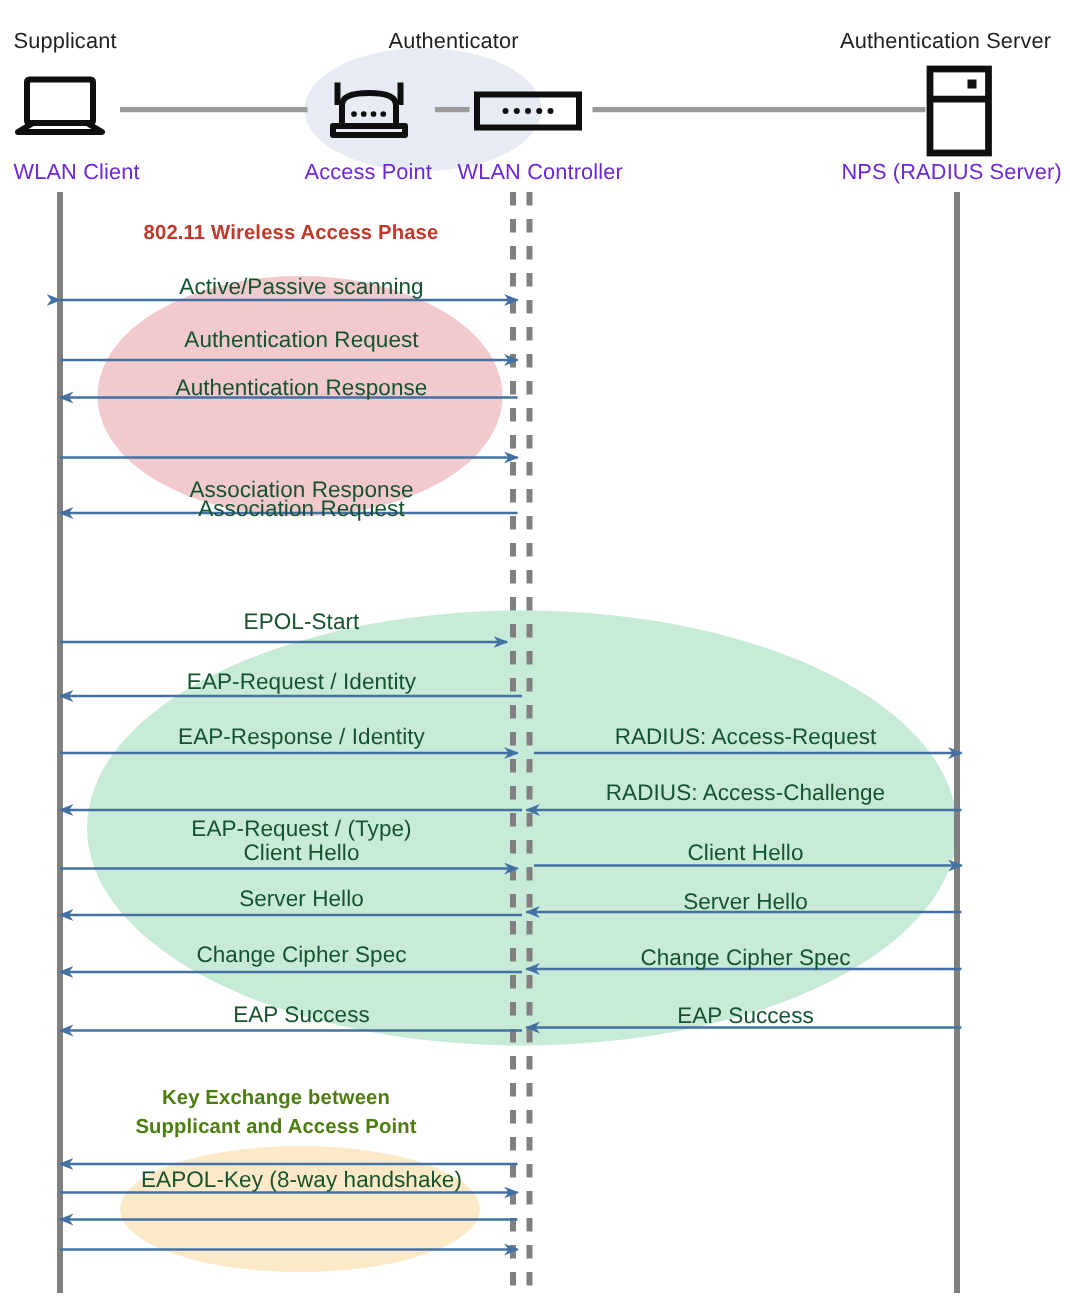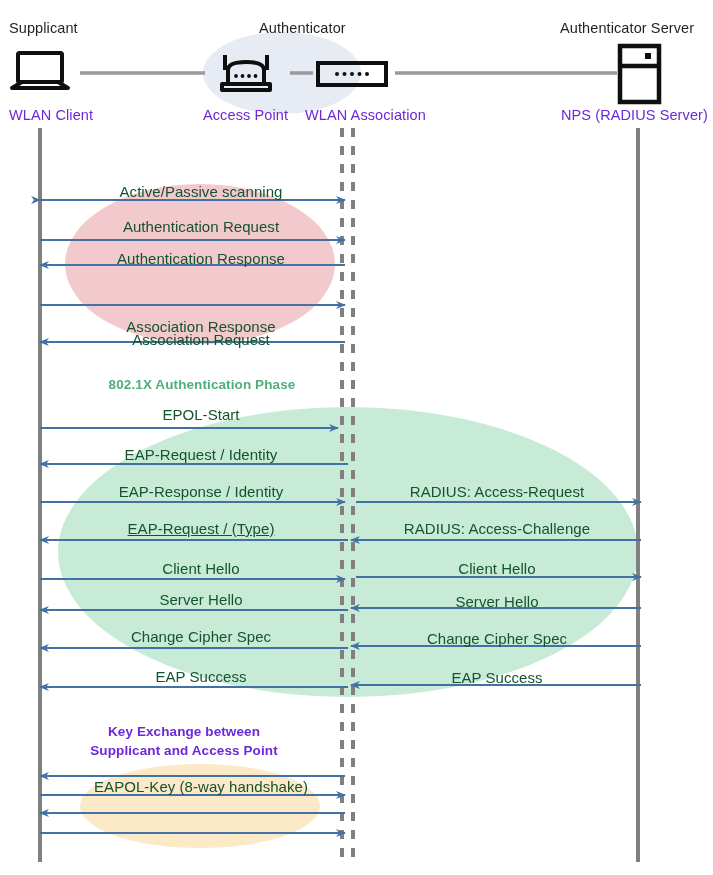--- a/index.html
+++ b/index.html
@@ -149,41 +149,41 @@
         <line x1="641" x2="351" y1="685" y2="685" stroke="#4471A4" stroke-width="1.8" marker-end="url(#ah-right)"></line>
         <line x1="345" x2="40" y1="776" y2="776" stroke="#4471A4" stroke-width="1.8" marker-end="url(#ah-right)"></line>
         <line x1="40" x2="345" y1="795" y2="795" stroke="#4471A4" stroke-width="1.8" marker-end="url(#ah-right)"></line>
         <line x1="345" x2="40" y1="813" y2="813" stroke="#4471A4" stroke-width="1.8" marker-end="url(#ah-right)"></line>
         <line x1="40" x2="345" y1="833" y2="833" stroke="#4471A4" stroke-width="1.8" marker-end="url(#ah-right)"></line>
       </g>
   </svg>
 
   <div class="role-label" style="left:9px; top:20px;">Supplicant</div>
   <div class="role-label" style="left:259px; top:20px;">Authenticator</div>
-  <div class="role-label" style="left:560px; top:20px;">Authenticator Server</div>
+  <div class="role-label" style="left:560px; top:20px;">Authentication Server</div>
 
   <div class="node-label" style="left:9px; top:107px;">WLAN Client</div>
   <div class="node-label" style="left:203px; top:107px;text-align:center;">Access Point</div>
-  <div class="node-label" style="left:305px; top:107px;">WLAN Association</div>
+  <div class="node-label" style="left:305px; top:107px;">WLAN Controller</div>
   <div class="node-label" style="left:561px; top:107px;">NPS (RADIUS Server)</div>
 
-  <div class="phase-title" style="left:102px; top:377px; width:200px; color:#4FAE7E;">802.1X Authentication Phase</div>
-  <div class="phase-title multi" style="left:84px; top:722px; width:200px; color:#6d28d9;">Key Exchange between<br>Supplicant and Access Point</div>
+  <div class="phase-title" style="left:86px; top:147px; width:216px; color:#C0392B;">802.11 Wireless Access Phase</div>
+  <div class="phase-title multi" style="left:84px; top:722px; width:200px; color:#4d7c0f;">Key Exchange between<br>Supplicant and Access Point</div>
 
   <div id="label-group">
       <div class="msg-label" style="left: 41px; top: 183px; width: 320px;">Active/Passive scanning</div>
       <div class="msg-label" style="left: 41px; top: 218px; width: 320px;">Authentication Request</div>
       <div class="msg-label" style="left: 41px; top: 250px; width: 320px;">Authentication Response</div>
       <div class="msg-label" style="left: 41px; top: 287px; width: 320px; margin-top: 44px;">Association Request</div>
       <div class="msg-label" style="left: 41px; top: 318px; width: 320px;">Association Response</div>
       <div class="msg-label" style="left: 41px; top: 406px; width: 320px;">EPOL-Start</div>
       <div class="msg-label" style="left: 41px; top: 446px; width: 320px;">EAP-Request / Identity</div>
       <div class="msg-label" style="left: 41px; top: 483px; width: 320px;">EAP-Response / Identity</div>
       <div class="msg-label" style="left: 337px; top: 483px; width: 320px;">RADIUS: Access-Request</div>
-      <div class="msg-label" style="left: 41px; top: 520px; width: 320px; text-decoration: underline;">EAP-Request / (Type)</div>
+      <div class="msg-label" style="left: 41px; top: 544px; width: 320px;">EAP-Request / (Type)</div>
       <div class="msg-label" style="left: 337px; top: 520px; width: 320px;">RADIUS: Access-Challenge</div>
       <div class="msg-label" style="left: 41px; top: 560px; width: 320px;">Client Hello</div>
       <div class="msg-label" style="left: 337px; top: 560px; width: 320px;">Client Hello</div>
       <div class="msg-label" style="left: 41px; top: 591px; width: 320px;">Server Hello</div>
       <div class="msg-label" style="left: 337px; top: 593px; width: 320px;">Server Hello</div>
       <div class="msg-label" style="left: 41px; top: 628px; width: 320px;">Change Cipher Spec</div>
       <div class="msg-label" style="left: 337px; top: 630px; width: 320px;">Change Cipher Spec</div>
       <div class="msg-label" style="left: 41px; top: 668px; width: 320px;">EAP Success</div>
       <div class="msg-label" style="left: 337px; top: 669px; width: 320px;">EAP Success</div>
       <div class="msg-label" style="left: 41px; top: 778px; width: 320px;">EAPOL-Key (8-way handshake)</div>

